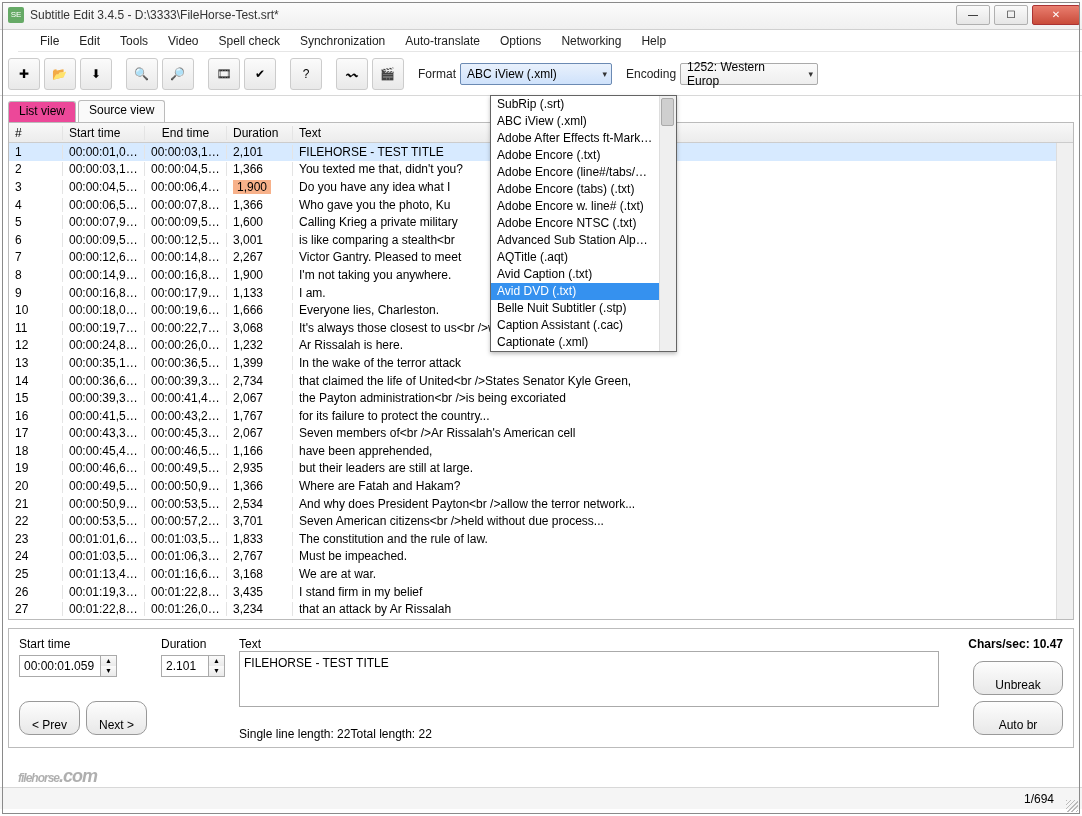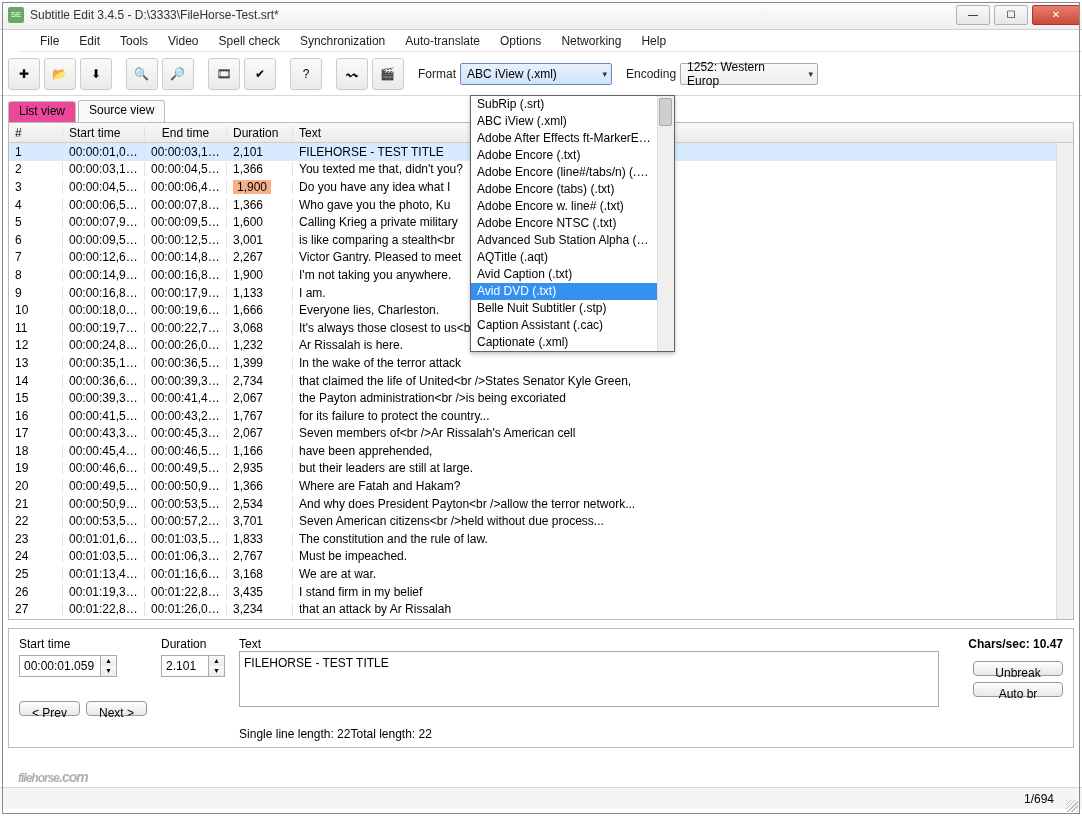--- a/index.html
+++ b/index.html
@@ -16,21 +16,21 @@
 .menubar span { padding: 2px 10px; color:#222; cursor:default;}
 
 .toolbar { height: 44px; display:flex; align-items:center; padding: 4px 8px; gap: 4px; border-bottom: 1px solid #d8d8d8;}
 .tbtn { width:32px; height:32px; border:1px solid #ccc; border-radius:3px; background:linear-gradient(#fbfbfb,#e9e9e9); display:flex; align-items:center; justify-content:center;}
 .sep { width:6px; }
 .tlabel { margin-left: 10px; color:#222; }
 .combo { height:22px; border:1px solid #6b8ab3; background:linear-gradient(#e9f1fc,#cfe2fb); border-radius:2px; display:flex; align-items:center; padding:0 18px 0 6px; position:relative; font-size:12px;}
 .combo.plain { background: linear-gradient(#fafafa,#eee); border-color:#aaa;}
 .combo::after { content:"▾"; position:absolute; right:4px; font-size:9px; color:#333;}
 
-.dropdown { position:absolute; left:470px; top:95px; width:205px; border:1px solid #646464; background:#fff; z-index:50; box-shadow:0 2px 4px rgba(0,0,0,.25);}
+.dropdown { position:absolute; left:490px; top:95px; width:187px; border:1px solid #646464; background:#fff; z-index:50; box-shadow:0 2px 4px rgba(0,0,0,.25);}
 .dropdown .ddscroll { position:absolute; right:0; top:0; width:17px; height:100%; background:#efefef; border-left:1px solid #ddd;}
 .dropdown .ddscroll .thumb { position:absolute; right:2px; top:2px; width:13px; height:28px; background:#cfcfcf; border:1px solid #aaa; border-radius:2px;}
 .dropdown .opt { padding:1px 6px; white-space:nowrap; overflow:hidden; text-overflow:ellipsis; margin-right:17px; font-size:12px; line-height:15px;}
 .dropdown .opt.hi { background:#3591ef; color:#fff;}
 
 .content { padding: 4px 8px 0 8px;}
 .tabs { display:flex; height:22px;}
 .tab { padding:2px 10px; border:1px solid #bbb; border-bottom:none; background:#fafafa; border-top-left-radius:3px; border-top-right-radius:3px; margin-right:2px; font-size:12px; cursor:default;}
 .tab.active { background:#ec4899; position:relative; top:1px;}
 .grid-wrap { border:1px solid #bbb; height:498px; position:relative; background:#fff;}
@@ -50,33 +50,33 @@
 
 .editor { margin:8px 0 0 0; border:1px solid #bbb; padding:8px 10px 6px 10px; position:relative; height:120px; display:flex; gap:14px;}
 .ed-col { display:flex; flex-direction:column; gap:4px;}
 .ed-label { font-size:12px;}
 .spin { display:flex; align-items:center;}
 .spin input { width:82px; height:22px; border:1px solid #aaa; padding:0 4px; font-size:12px;}
 .spin.small input { width:48px;}
 .spin .ud { width:16px; height:22px; border:1px solid #aaa; border-left:none; display:flex; flex-direction:column;}
 .spin .ud span { flex:1; font-size:7px; text-align:center; line-height:10px; background:linear-gradient(#fafafa,#eaeaea);}
 .btnrow { display:flex; gap:6px; margin-top:20px;}
-.btn { height:15px; padding:4px 12px; border:1px solid #999; background:linear-gradient(#fdfdfd,#e8e8e8); border-radius:4px; font-size:12px; cursor:default;}
+.btn { height:15px; padding:16px 12px; border:1px solid #999; background:linear-gradient(#fdfdfd,#e8e8e8); border-radius:10px; font-size:12px; cursor:default;}
 .ed-text { flex:1; display:flex; flex-direction:column;}
 .ed-text textarea { flex:1; border:1px solid #aaa; resize:none; padding:4px; font-family:inherit; font-size:12px; height:60px;}
 .ed-right { width:110px; display:flex; flex-direction:column; gap:6px; align-items:flex-end;}
 .ed-right .cps { font-size:12px; margin-bottom:4px; align-self:flex-end;font-weight:bold;}
 .ed-right .btn { width:90px;}
 .ed-foot { display:flex; justify-content:flex-start; margin-top:20px; font-size:12px;}
 
 .statusbar { position:absolute; bottom:7px; left:0; right:0; height:22px; border-top:1px solid #d8d8d8; display:flex; align-items:center; justify-content:flex-end; padding:0 28px; font-size:12px; background:#f5f5f5;}
 .resize-grip { position:absolute; right:4px; bottom:4px; width:12px; height:12px; background:repeating-linear-gradient(135deg,#bbb,#bbb 1px,transparent 1px,transparent 3px);}
 
 .watermark { position:absolute; left:18px; bottom:26px; font-size:32px; font-style:italic; color:#7b7b7b; opacity:.6; font-weight:600; letter-spacing:-1px; pointer-events:none;}
-.watermark sub { font-size:14px; vertical-align:baseline;}
+.watermark sub { font-size:18px; vertical-align:baseline;}
 
 .frame { position:absolute; inset:2px; border:1px solid #8a8a8a; pointer-events:none;}
 </style>
 </head>
 <body>
 
 <div class="titlebar">
   <div class="app-icon">SE</div>
   <div class="title">Subtitle Edit 3.4.5 - D:\3333\FileHorse-Test.srt*</div>
   <div class="winbtns">

